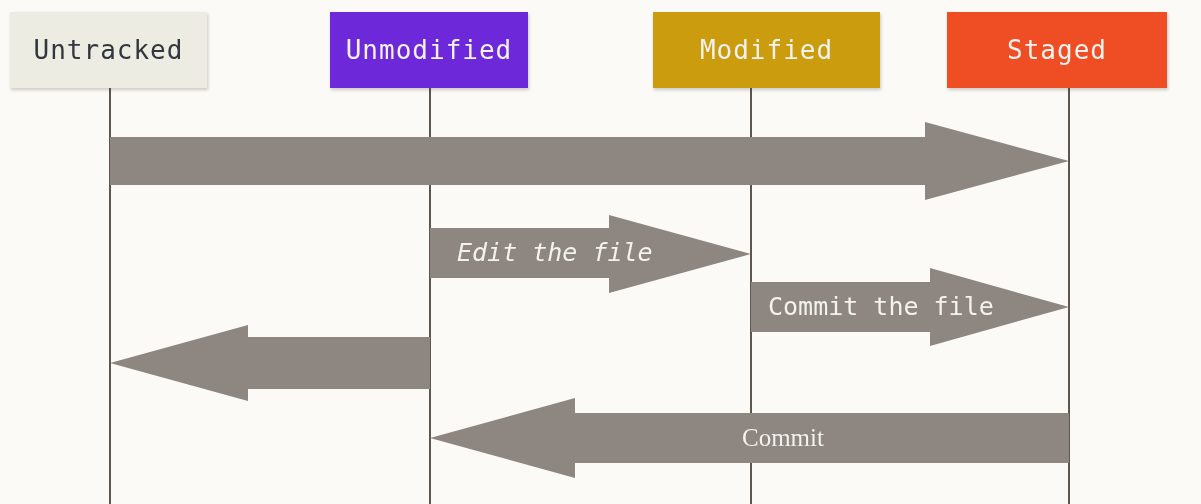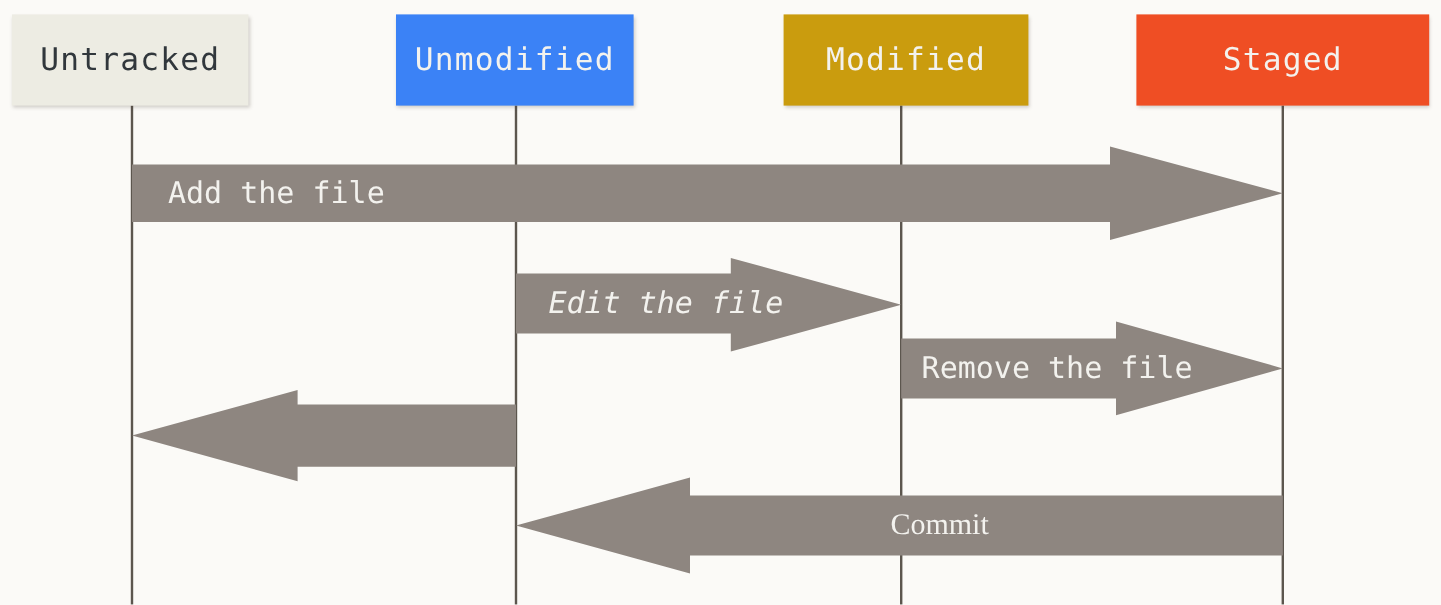--- a/index.html
+++ b/index.html
@@ -26,23 +26,23 @@
     top: 12px;
     height: 76px;
     display: flex;
     align-items: center;
     justify-content: center;
     font-size: 26px;
     letter-spacing: 1px;
     box-shadow: 1px 2px 3px rgba(70, 60, 50, 0.25);
   }
   .box-untracked  { left: 10px;  width: 197px; background: #EDECE3; color: #31373C; }
-  .box-unmodified { left: 330px; width: 198px; background: #3b82f6; color: #F3F2EE; }
-  .box-modified   { left: 653px; width: 204px; background: #CA9C0E; color: #F3F2EE; }
-  .box-staged     { left: 947px; width: 244px; background: #EF4E24; color: #F3F2EE; }
+  .box-unmodified { left: 330px; width: 198px; background: #6d28d9; color: #F3F2EE; }
+  .box-modified   { left: 653px; width: 227px; background: #CA9C0E; color: #F3F2EE; }
+  .box-staged     { left: 947px; width: 220px; background: #EF4E24; color: #F3F2EE; }
   .arrow-label {
     position: absolute;
     height: 30px;
     line-height: 30px;
     font-size: 25px;
     color: #F3F2EE;
     white-space: nowrap;
     letter-spacing: 0px;
   }
   .label-add    { left: 140px; top: 146px; }
@@ -68,18 +68,17 @@
     <polygon points="751,282 930,282 930,268 1069,307 930,346 930,332 751,332" fill="#8E8680"></polygon>
     <polygon points="430,337 248,337 248,325 110,363 248,401 248,389 430,389" fill="#8E8680"></polygon>
     <polygon points="1069,413 575,413 575,398 430,438 575,478 575,463 1069,463" fill="#8E8680"></polygon>
   </svg>
 
   <div class="state-box box-untracked">Untracked</div>
   <div class="state-box box-unmodified">Unmodified</div>
   <div class="state-box box-modified">Modified</div>
   <div class="state-box box-staged">Staged</div>
 
-  <div class="arrow-label label-add">Add the file</div>
   <div class="arrow-label label-edit">Edit the file</div>
-  <div class="arrow-label label-stage">Remove the file</div>
+  <div class="arrow-label label-stage">Commit the file</div>
   <div class="arrow-label label-commit">Commit</div>
 
 </div>
 
 </body></html>

